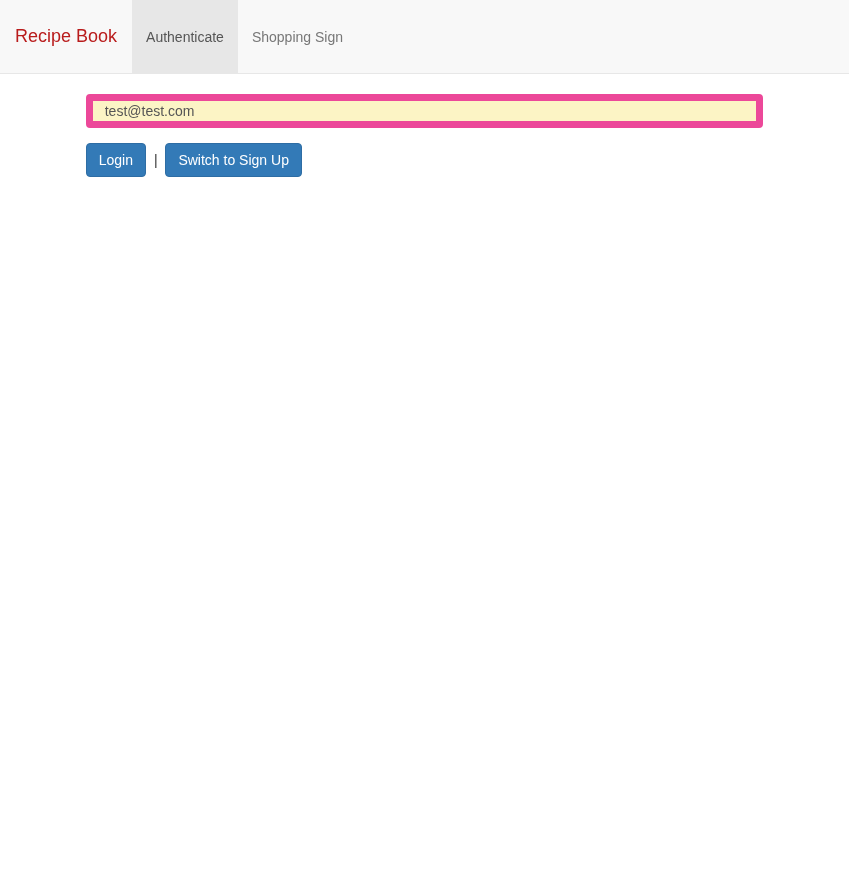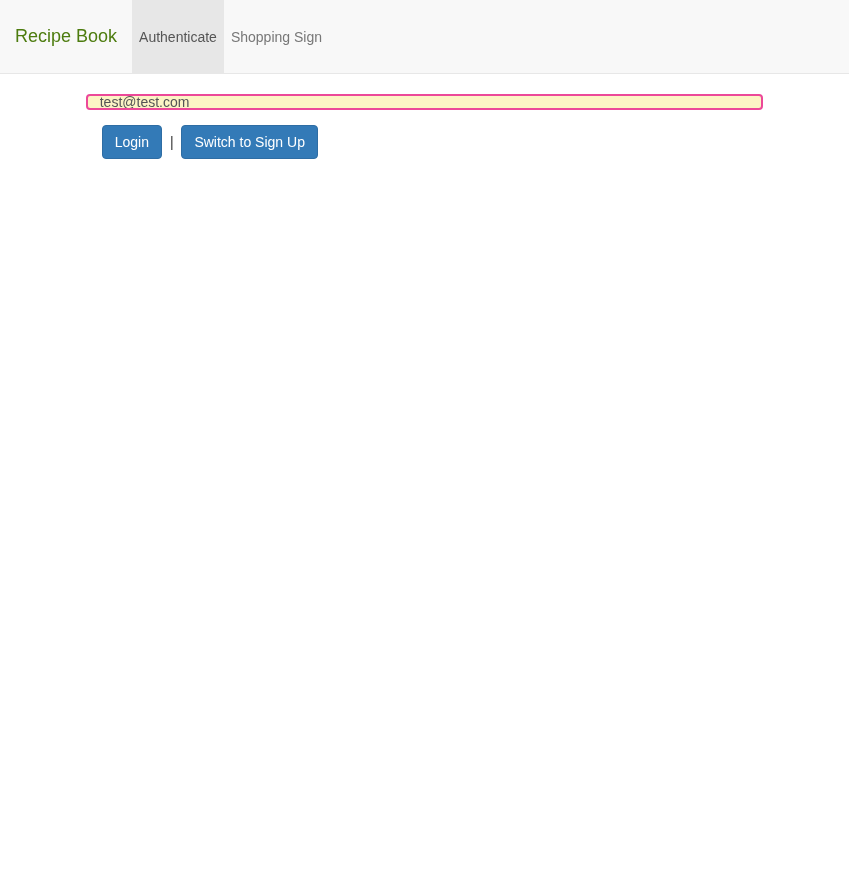--- a/index.html
+++ b/index.html
@@ -16,36 +16,36 @@
     }
     .navbar {
       background-color: #f8f8f8;
       border-bottom: 1px solid #e7e7e7;
       min-height: 43px;
       display: flex;
       align-items: stretch;
     }
     .navbar-brand {
       font-size: 18px;
-      color: #4d7c0f;
+      color: #b91c1c;
       padding: 26px 15px;
       text-decoration: none;
       display: flex;
       align-items: center;
     }
     .nav {
       display: flex;
       list-style: none;
     }
     .nav-item {
       display: flex;
     }
     .nav-link {
       color: #777;
-      padding: 11px 7px;
+      padding: 11px 14px;
       text-decoration: none;
       display: flex;
       align-items: center;
       font-size: 14px;
     }
     .nav-link.active {
       background-color: #e7e7e7;
       color: #555;
     }
     .container {
@@ -69,27 +69,27 @@
     }
     label {
       display: block;
       font-weight: 700;
       margin-bottom: 5px;
       color: #333;
     }
     .form-control {
       display: block;
       width: 100%;
-      height: 16px;
+      height: 34px;
       padding: 6px 12px;
       font-size: 14px;
       line-height: 1.42857143;
       color: #555;
       background-color: #fcf4c5;
-      border: 2px solid #ec4899;
+      border: 7px solid #ec4899;
       border-radius: 4px;
     }
     .btn {
       display: inline-block;
       padding: 6px 12px;
       font-size: 14px;
       line-height: 1.42857143;
       text-align: center;
       border: 1px solid transparent;
       border-radius: 4px;
@@ -98,21 +98,20 @@
       background-color: #337ab7;
       border-color: #2e6da4;
       font-family: inherit;
     }
     .separator {
       color: #333;
       margin: 0 4px;
     }
     .button-row {
       margin-top: 0;
-      margin-left: 16px;
     }
   </style>
 </head>
 <body>
 
 <nav class="navbar">
   <a class="navbar-brand">Recipe Book</a>
   <ul class="nav">
     <li class="nav-item">
       <a class="nav-link active">Authenticate</a>

